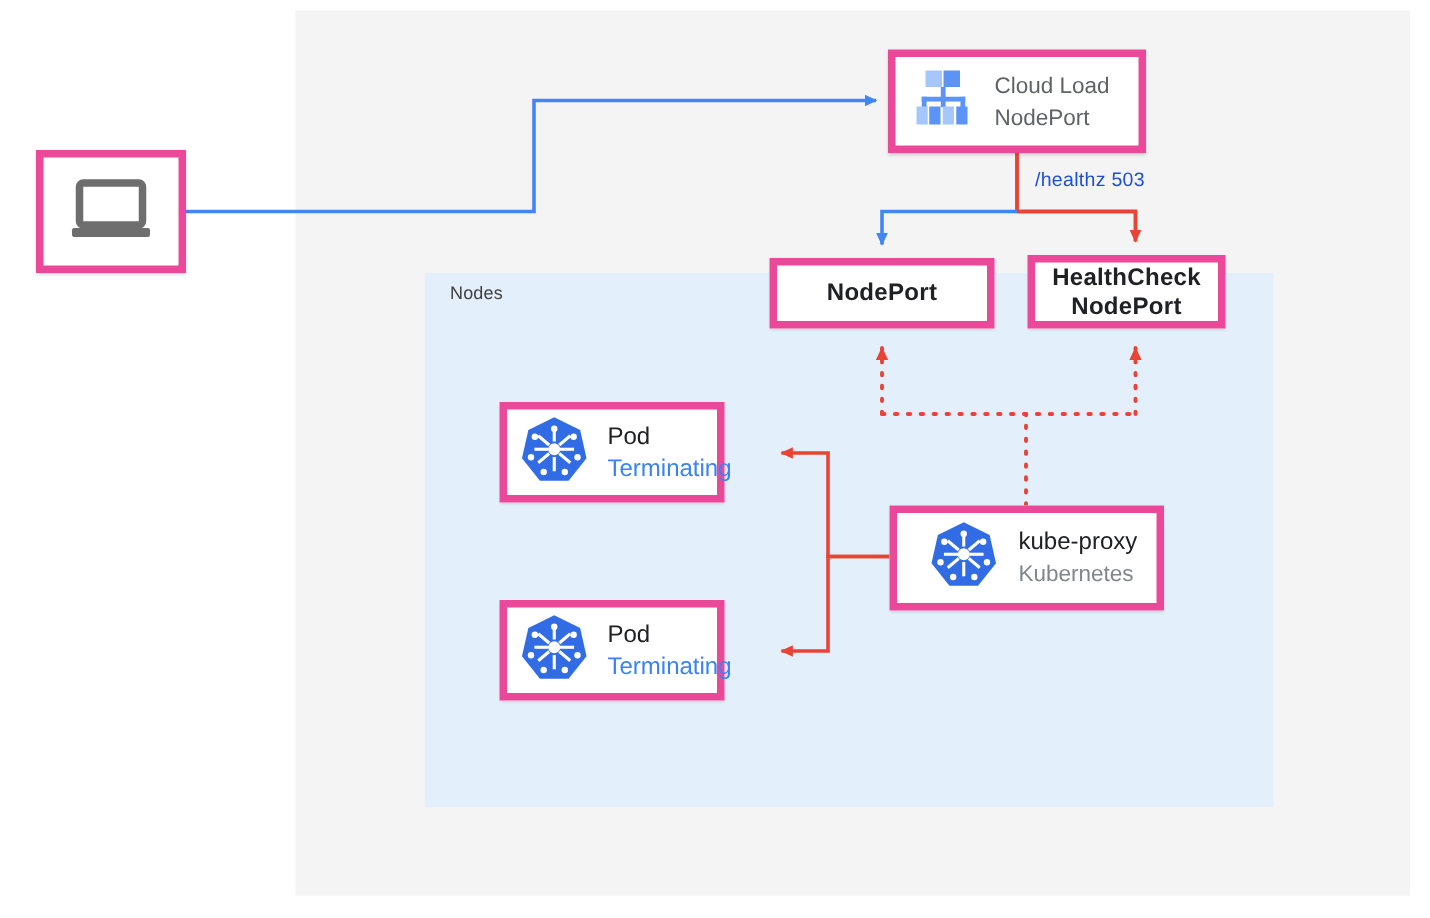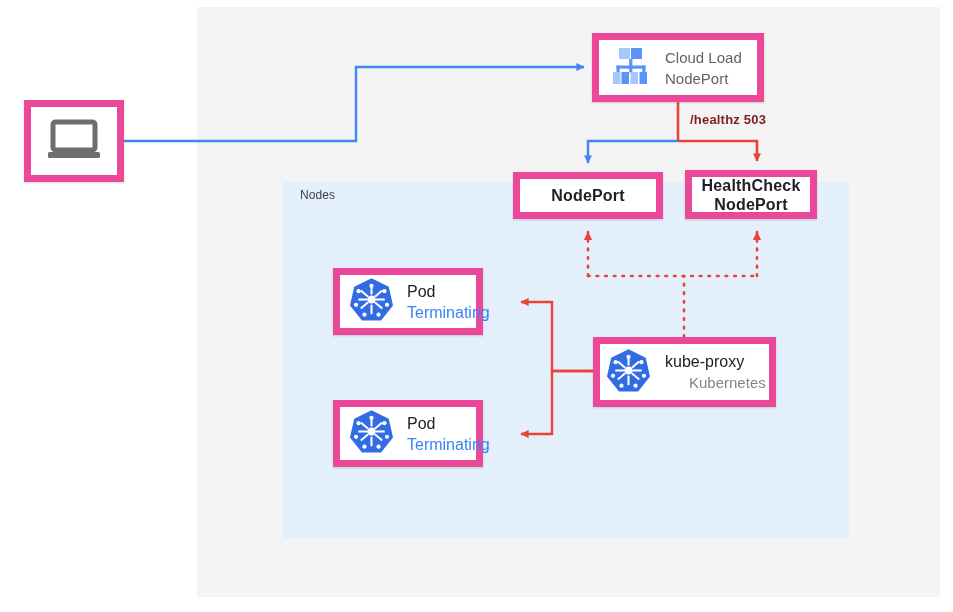--- a/index.html
+++ b/index.html
@@ -40,21 +40,21 @@
     left: 300px; top: 188px;
     font-size: 12px;
     color: #404040;
     letter-spacing: .1px;
   }
 
   
   .card {
     position: absolute;
     background: #ffffff;
-    border: 7px solid #ec4899;
+    border: 5px solid #ec4899;
     box-shadow: 0 1px 2px rgba(60,64,67,0.22);
     box-sizing: border-box;
   }
 
   
   .laptop-card {
     left: 24px; top: 100px;
     width: 100px; height: 82px;
     display: flex;
     align-items: center;
@@ -115,42 +115,41 @@
     font-size: 16px;
     color: #3b82f6;
     line-height: 21px;
   }
 
   
   .kp-card {
     left: 593px; top: 337px;
     width: 183px; height: 70px;
     display: flex; align-items: center;
-    padding-left: 5px;
+    padding-left: 21px;
   }
   .kp-text { margin-left: 13px; }
   .kp-title {
     font-size: 16px;
     color: #202124;
     line-height: 21px;
   }
   .kp-sub {
     font-size: 15px;
     color: #80868b;
     line-height: 21px;
-    margin-left: 24px;
   }
 
   
   .healthz-label {
     position: absolute;
     left: 690px; top: 112px;
     font-size: 13px;
-    font-weight: bold;
-    color: #7f1d1d;
+    font-weight: normal;
+    color: #1d4ed8;
     letter-spacing: .2px;
   }
 
   svg.wires {
     position: absolute;
     left: 0; top: 0;
     width: 953px; height: 612px;
     pointer-events: none;
   }
 </style>

